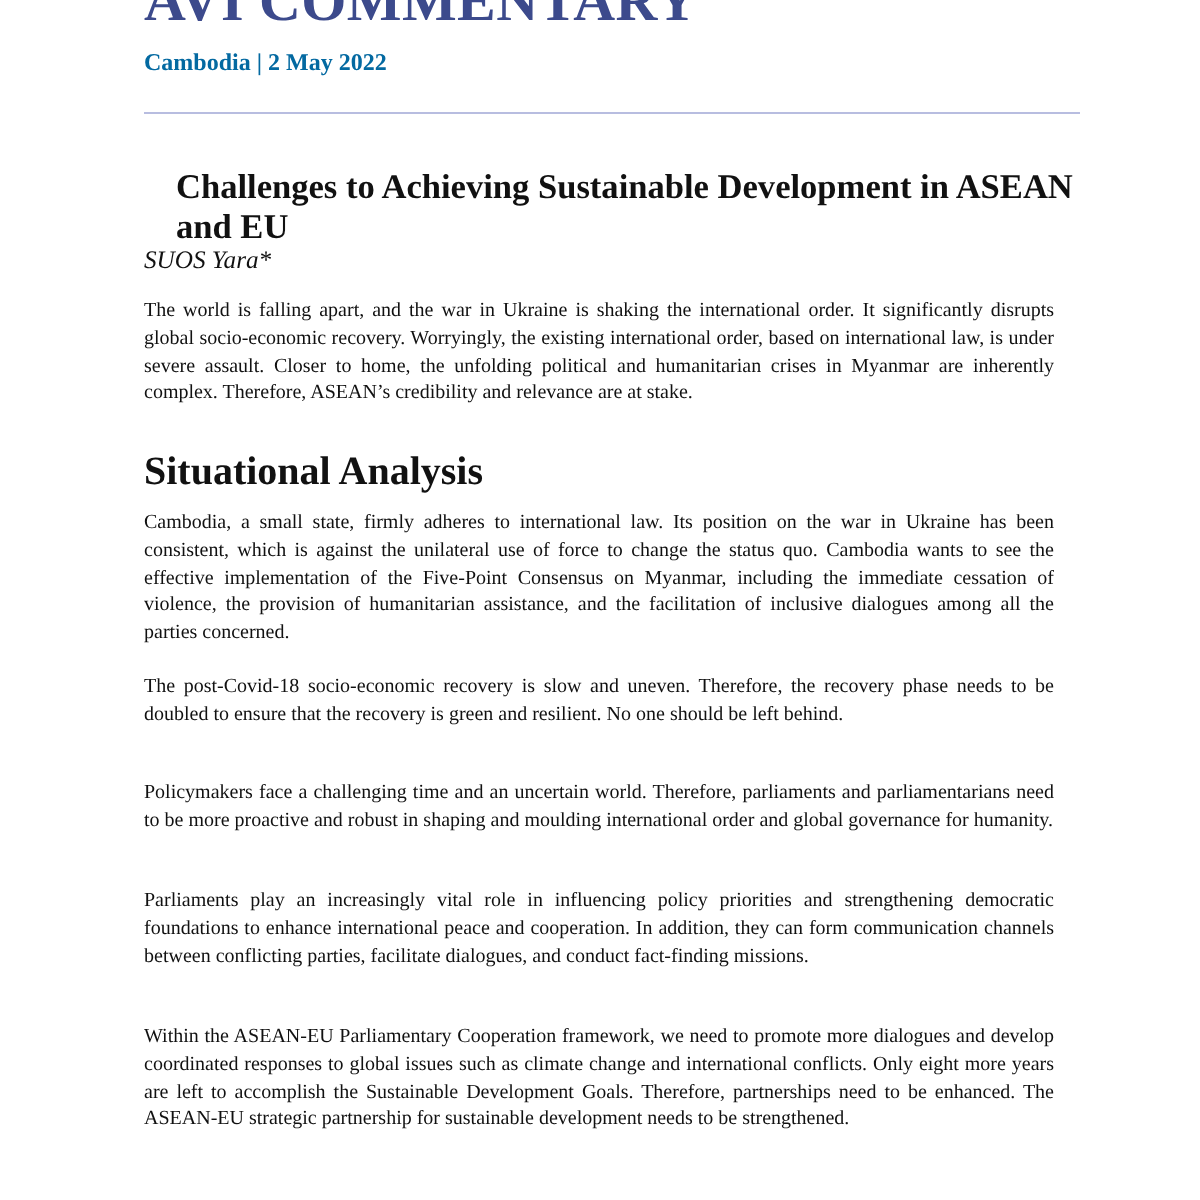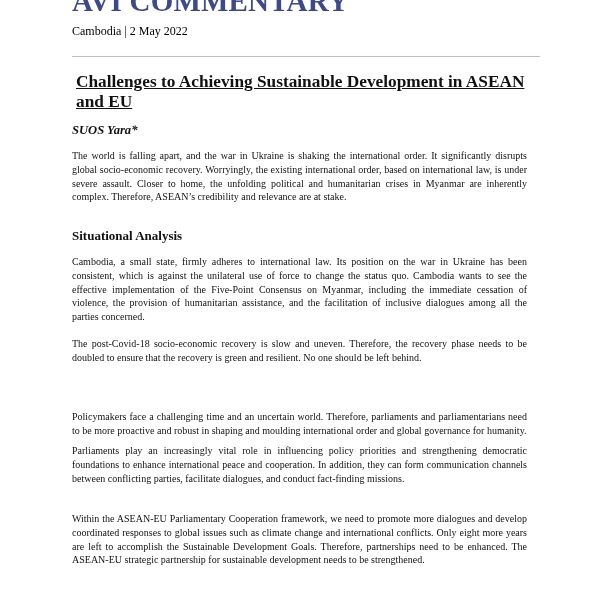--- a/index.html
+++ b/index.html
@@ -24,71 +24,69 @@
       font-size: 29px;
       letter-spacing: 0.2px;
       color: #3c4a8c;
       line-height: 1;
       white-space: nowrap;
     }
     .dateline {
       position: absolute;
       left: 72px;
       top: 24px;
-      font-weight: normal;
+      font-weight: bold;
       font-size: 12px;
       line-height: 14px;
-      color: #000000;
+      color: #0369a1;
       white-space: nowrap;
       text-align: center;
     }
     .rule {
       position: absolute;
       left: 72px;
       top: 56px;
       width: 468px;
       height: 1px;
       background: #b8bde0;
     }
     .title {
       position: absolute;
       left: 72px;
       top: 68px;
       width: 468px;
       font-weight: bold;
       font-size: 17.3px;
       line-height: 20px;
-      margin: 4px;
-      text-decoration: underline;
+      margin: 16px;
     }
     .author {
       position: absolute;
       left: 72px;
       top: 123px;
       font-style: italic;
       font-size: 12.6px;
       line-height: 14px;
       white-space: nowrap;
-      font-weight: bold;
     }
     .para {
       position: absolute;
       left: 72px;
       width: 455px;
       font-size: 10px;
       line-height: 13.8px;
       text-align: justify;
       margin: 0;
     }
     .section-heading {
       position: absolute;
       left: 72px;
       top: 228px;
       font-weight: bold;
-      font-size: 13px;
+      font-size: 20px;
       line-height: 16px;
       margin: 0;
       white-space: nowrap;
     }
   </style>
 </head>
 <body>
 
 <div class="masthead">AVI COMMENTARY</div>
 <div class="dateline">Cambodia | 2 May 2022</div>
@@ -96,15 +94,15 @@
 
 <h1 class="title">Challenges to Achieving Sustainable Development in ASEAN and EU</h1>
 <div class="author">SUOS Yara*</div>
 
 <p class="para" style="top:149px;">The world is falling apart, and the war in Ukraine is shaking the international order. It significantly disrupts global socio-economic recovery. Worryingly, the existing international order, based on international law, is under severe assault. Closer to home, the unfolding political and humanitarian crises in Myanmar are inherently complex. Therefore, ASEAN’s credibility and relevance are at stake.</p>
 
 <h2 class="section-heading">Situational Analysis</h2>
 
 <p class="para" style="top:255px;">Cambodia, a small state, firmly adheres to international law. Its position on the war in Ukraine has been consistent, which is against the unilateral use of force to change the status quo.  Cambodia wants to see the effective implementation of the Five-Point Consensus on Myanmar, including the immediate cessation of violence, the provision of humanitarian assistance, and the facilitation of inclusive dialogues among all the parties concerned.</p>
 <p class="para" style="top:337px;">The post-Covid-18 socio-economic recovery is slow and uneven. Therefore, the recovery phase needs to be doubled to ensure that the recovery is green and resilient. No one should be left behind.</p>
-<p class="para" style="top:390px;margin-top:20px;">Policymakers face a challenging time and an uncertain world. Therefore, parliaments and parliamentarians need to be more proactive and robust in shaping and moulding international order and global governance for humanity.</p>
+<p class="para" style="top:390px;">Policymakers face a challenging time and an uncertain world. Therefore, parliaments and parliamentarians need to be more proactive and robust in shaping and moulding international order and global governance for humanity.</p>
 <p class="para" style="top:444px;">Parliaments play an increasingly vital role in influencing policy priorities and strengthening democratic foundations to enhance international peace and cooperation. In addition, they can form communication channels between conflicting parties, facilitate dialogues, and conduct fact-finding missions.</p>
 <p class="para" style="top:512px;">Within the ASEAN-EU Parliamentary Cooperation framework, we need to promote more dialogues and develop coordinated responses to global issues such as climate change and international conflicts. Only eight more years are left to accomplish the Sustainable Development Goals. Therefore, partnerships need to be enhanced. The ASEAN-EU strategic partnership for sustainable development needs to be strengthened.</p>
 
 </body></html>

